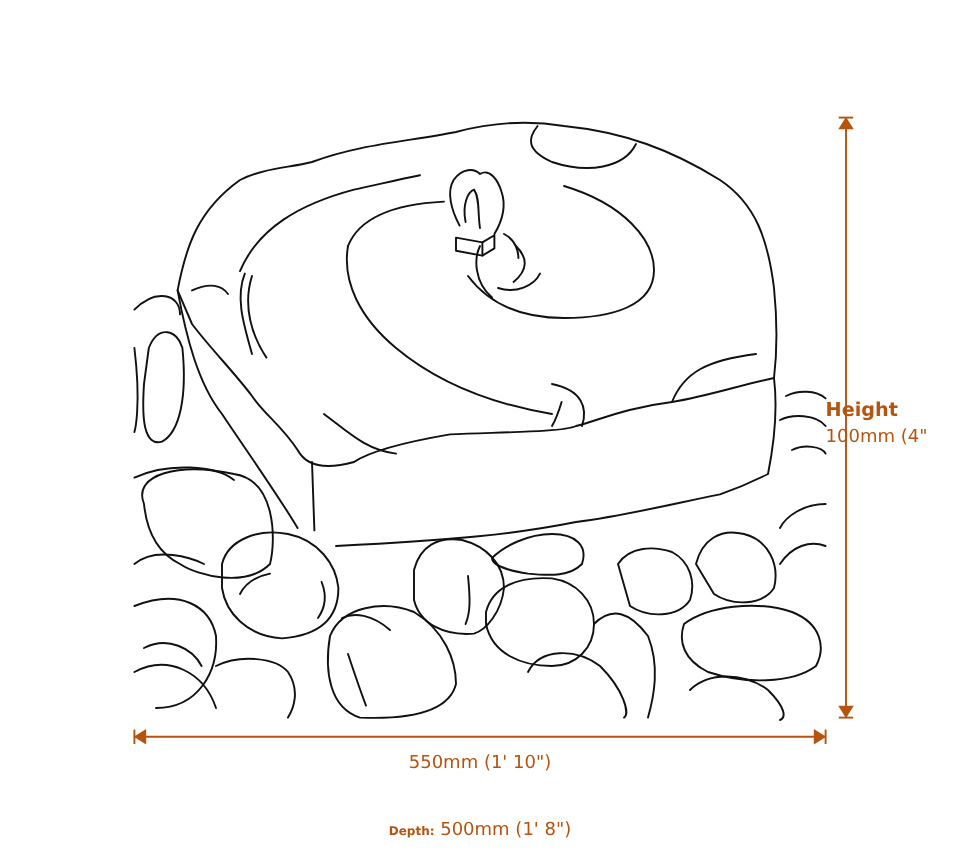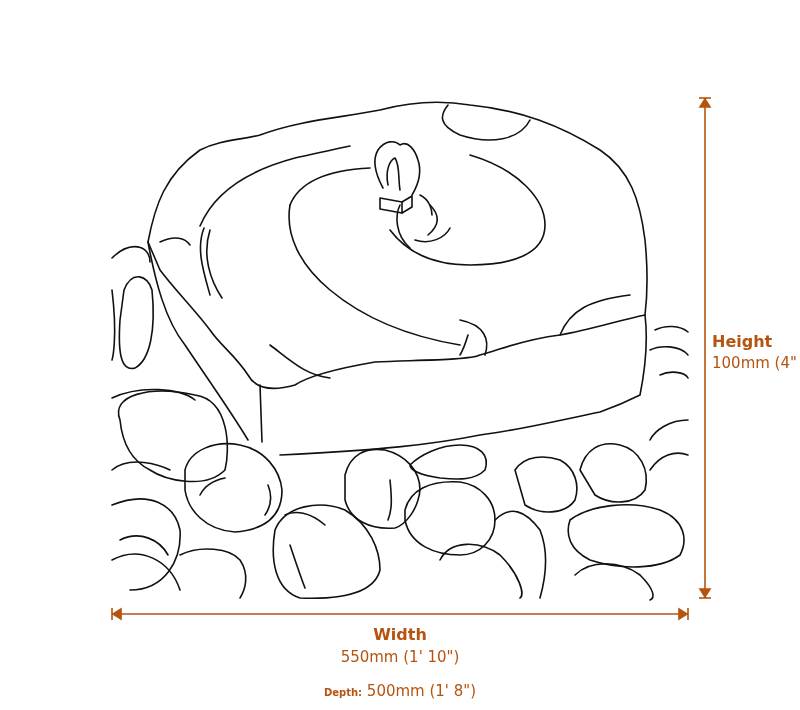--- a/index.html
+++ b/index.html
@@ -2,21 +2,21 @@
 <html><head>
   <meta charset="utf-8">
   <style>
     html, body { margin: 0; padding: 0; background: #ffffff; }
     body { width: 800px; height: 710px; position: relative; overflow: hidden;
            font-family: "DejaVu Sans", "Liberation Sans", sans-serif; }
     .canvas { position: absolute; left: 0; top: 0; width: 800px; height: 710px; }
     .label { position: absolute; color: #b5530f; white-space: nowrap; }
     .label .title { font-weight: bold; font-size: 16px; }
     .label .value { font-size: 15px; }
-    .height-label { left: 712px; top: 332px; }
+    .height-label { left: 688px; top: 332px; }
     .height-label .title { display: block; line-height: 20px; }
     .height-label .value { display: block; line-height: 22px; }
     .center-col { position: absolute; left: 300px; width: 200px; text-align: center; }
   </style>
 </head>
 <body>
 
 <svg class="canvas" viewBox="0 0 800 710" xmlns="http://www.w3.org/2000/svg">
   <g fill="none" stroke="#111" stroke-width="1.6" stroke-linecap="round" stroke-linejoin="round">
 
@@ -108,19 +108,18 @@
     <polygon points="679,609 679,619 687,614"></polygon>
   </g>
 </svg>
 
 <div class="label height-label">
   <span class="title">Height</span>
   <span class="value">100mm (4"</span>
 </div>
 
 <div class="label center-col" style="top:624px;">
-  <span class="title" style="display:block;line-height:22px;">Width</span>
   <span class="value" style="display:block;line-height:22px;">550mm (1' 10")</span>
 </div>
 
 <div class="label center-col" style="top:681px;">
   <span class="title" style="font-size:10px;">Depth:</span><span class="value" style="white-space:pre;"> 500mm (1' 8")</span>
 </div>
 
 </body></html>

